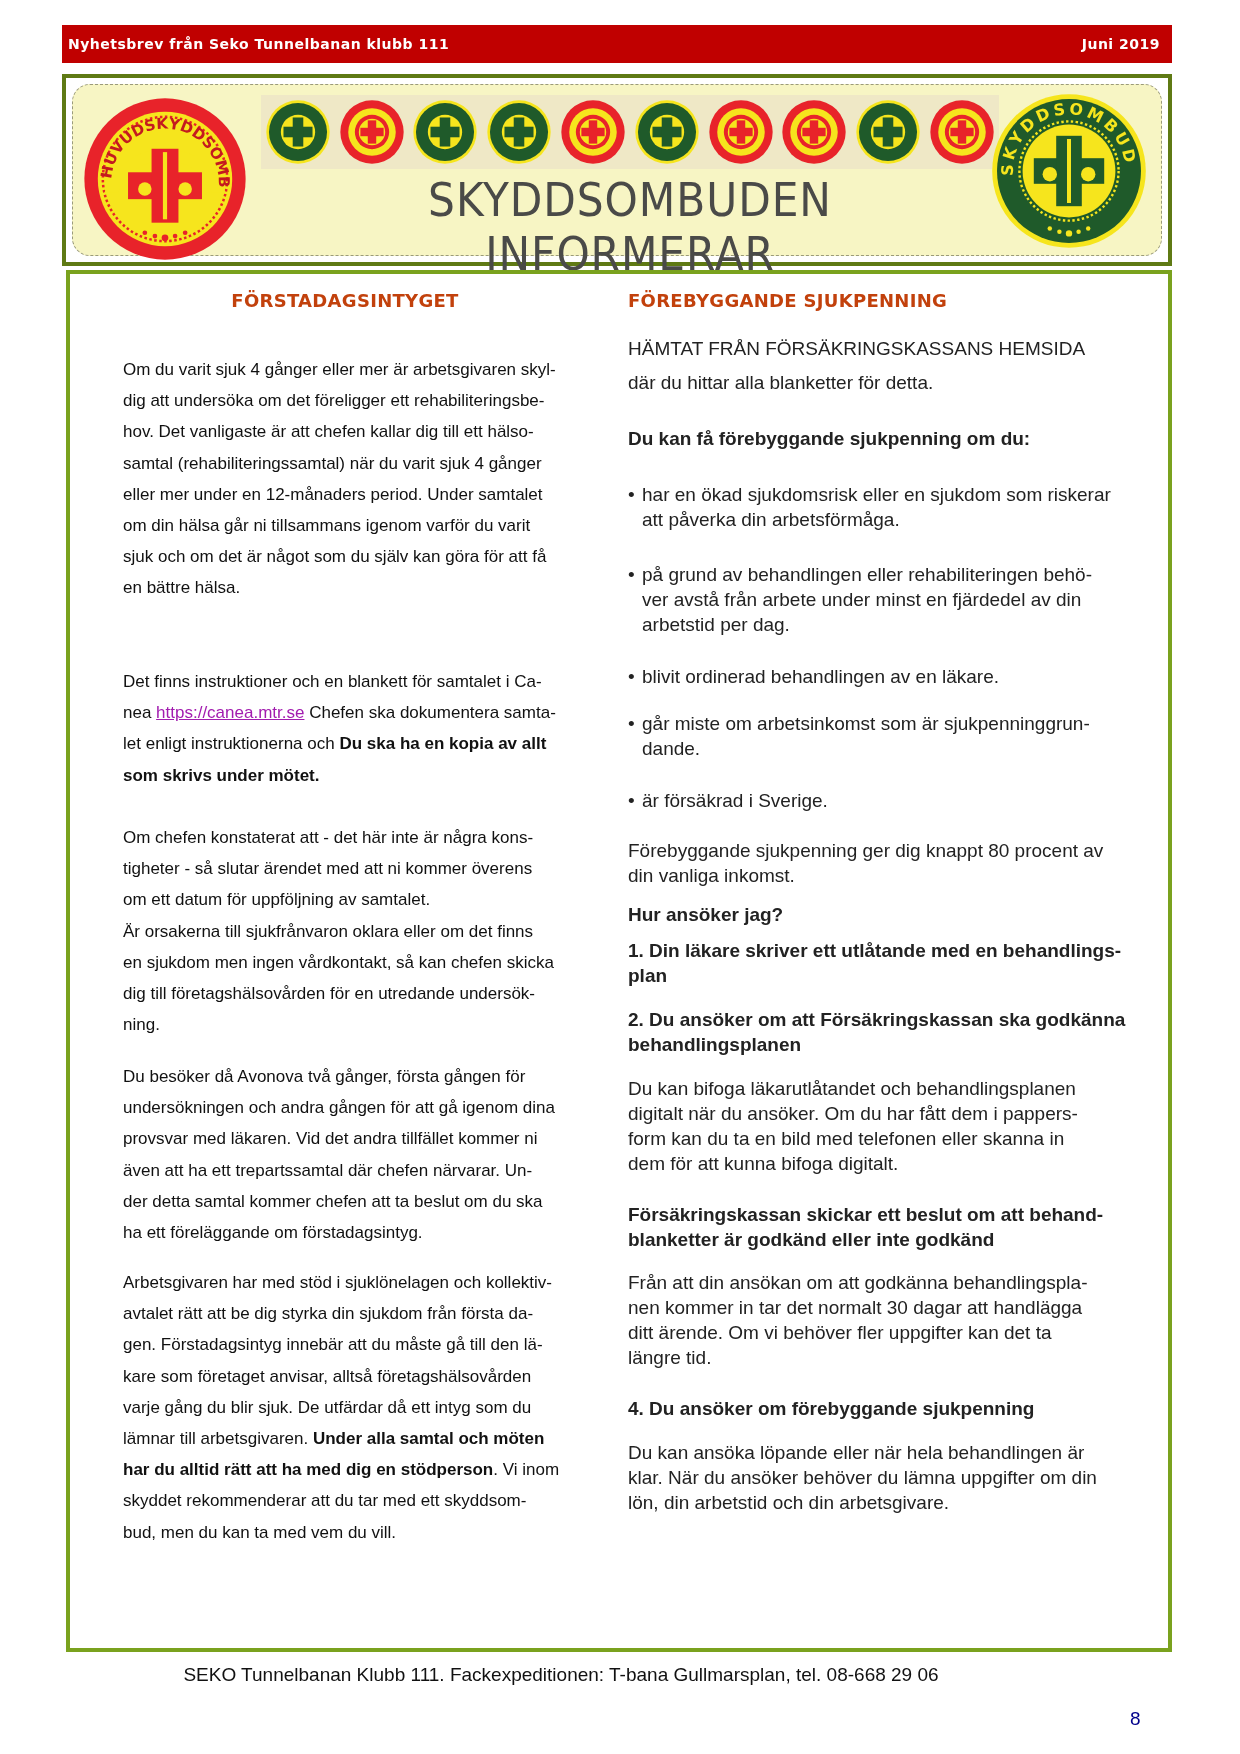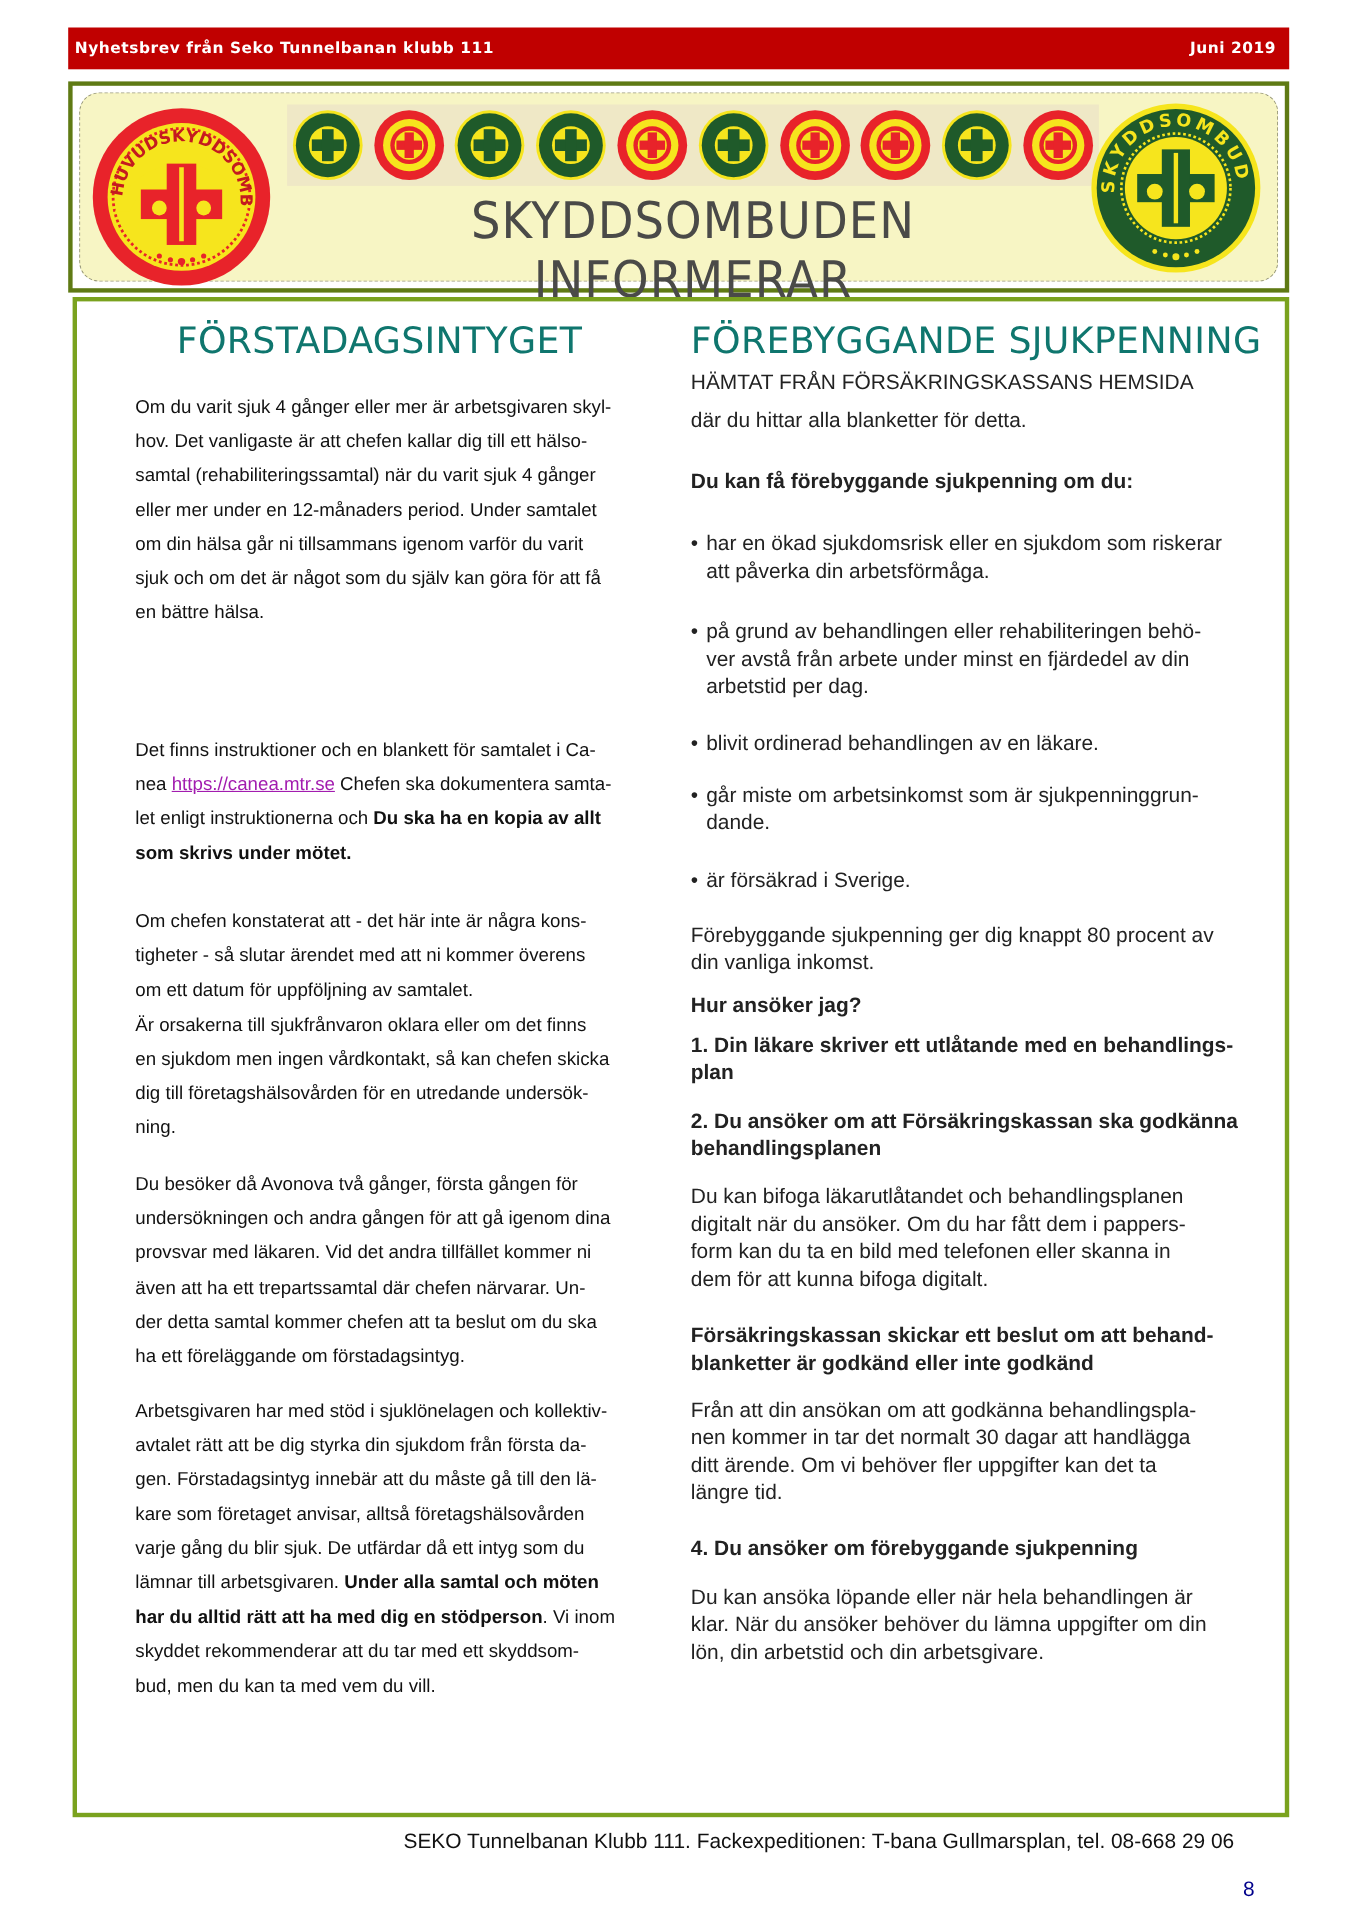--- a/index.html
+++ b/index.html
@@ -38,36 +38,36 @@
 
     .content-frame {
       position: absolute; left: 66px; top: 270px; width: 1106px; height: 1382px;
       border: 4px solid #7aa21e; background: #fff;
     }
     .col { position: absolute; top: 0; font-family: "Liberation Sans", sans-serif; }
     .col-left { left: 10px; width: 530px; }
     .col-right { left: 558px; width: 540px; }
 
     .heading {
-      font-family: "DejaVu Sans", sans-serif; font-weight: normal; font-size: 33px;
-      color: #0f766e; letter-spacing: 0.3px;
+      font-family: "DejaVu Sans", sans-serif; font-weight: bold; font-size: 18px;
+      color: #c2410c; letter-spacing: 0.3px;
     }
     .col-left .heading { position: absolute; top: 16px; width: 100%; text-align: center; }
     .col-right .heading { position: absolute; top: 16px; left: 0; }
 
     .lp { position: absolute; left: 0; width: 530px; font-size: 17px; line-height: 31.2px; color: #111; margin-left: 43px; }
     .rp { position: absolute; left: 0; width: 540px; font-size: 19px; line-height: 25px; color: #222; }
     .rp.b { font-weight: bold; }
     b { font-weight: bold; }
     a.link { color: #a21caf; text-decoration: underline; }
     .bullet { position: absolute; left: 0; width: 540px; font-size: 19px; line-height: 25px; color: #222; padding-left: 14px; }
     .bullet .dot { position: absolute; left: 0; top: 0; }
 
     .footer-line1 {
-      position: absolute; left: 0; width: 1122px; top: 1664px; text-align: right;
+      position: absolute; left: 0; width: 1122px; top: 1664px; text-align: center;
       font-size: 19px; color: #111;
     }
     .footer-line2 {
       position: absolute; left: 268px; top: 1764px; font-size: 19px; color: #111;
     }
     .footer-line2 a { color: #00008b; text-decoration: underline; }
     .page-num { position: absolute; left: 1130px; top: 1708px; font-size: 19px; color: #00008b; }
   </style>
 </head>
 <body>
@@ -224,20 +224,21 @@
   </div>
 </div>
 
 <div class="content-frame">
 
   <div class="col col-left">
     <div class="heading">FÖRSTADAGSINTYGET</div>
 
     <div class="lp" style="top:80px">
       <div>Om du varit sjuk 4 gånger eller mer är arbetsgivaren skyl-</div>
+      <div>dig att undersöka om det föreligger ett rehabiliteringsbe-</div>
       <div>hov. Det vanligaste är att chefen kallar dig till ett hälso-</div>
       <div>samtal (rehabiliteringssamtal) när du varit sjuk 4 gånger</div>
       <div>eller mer under en 12-månaders period. Under samtalet</div>
       <div>om din hälsa går ni tillsammans igenom varför du varit</div>
       <div>sjuk och om det är något som du själv kan göra för att få</div>
       <div>en bättre hälsa.</div>
     </div>
 
     <div class="lp" style="top:392px">
       <div>Det finns instruktioner och en blankett för samtalet i Ca-</div>

